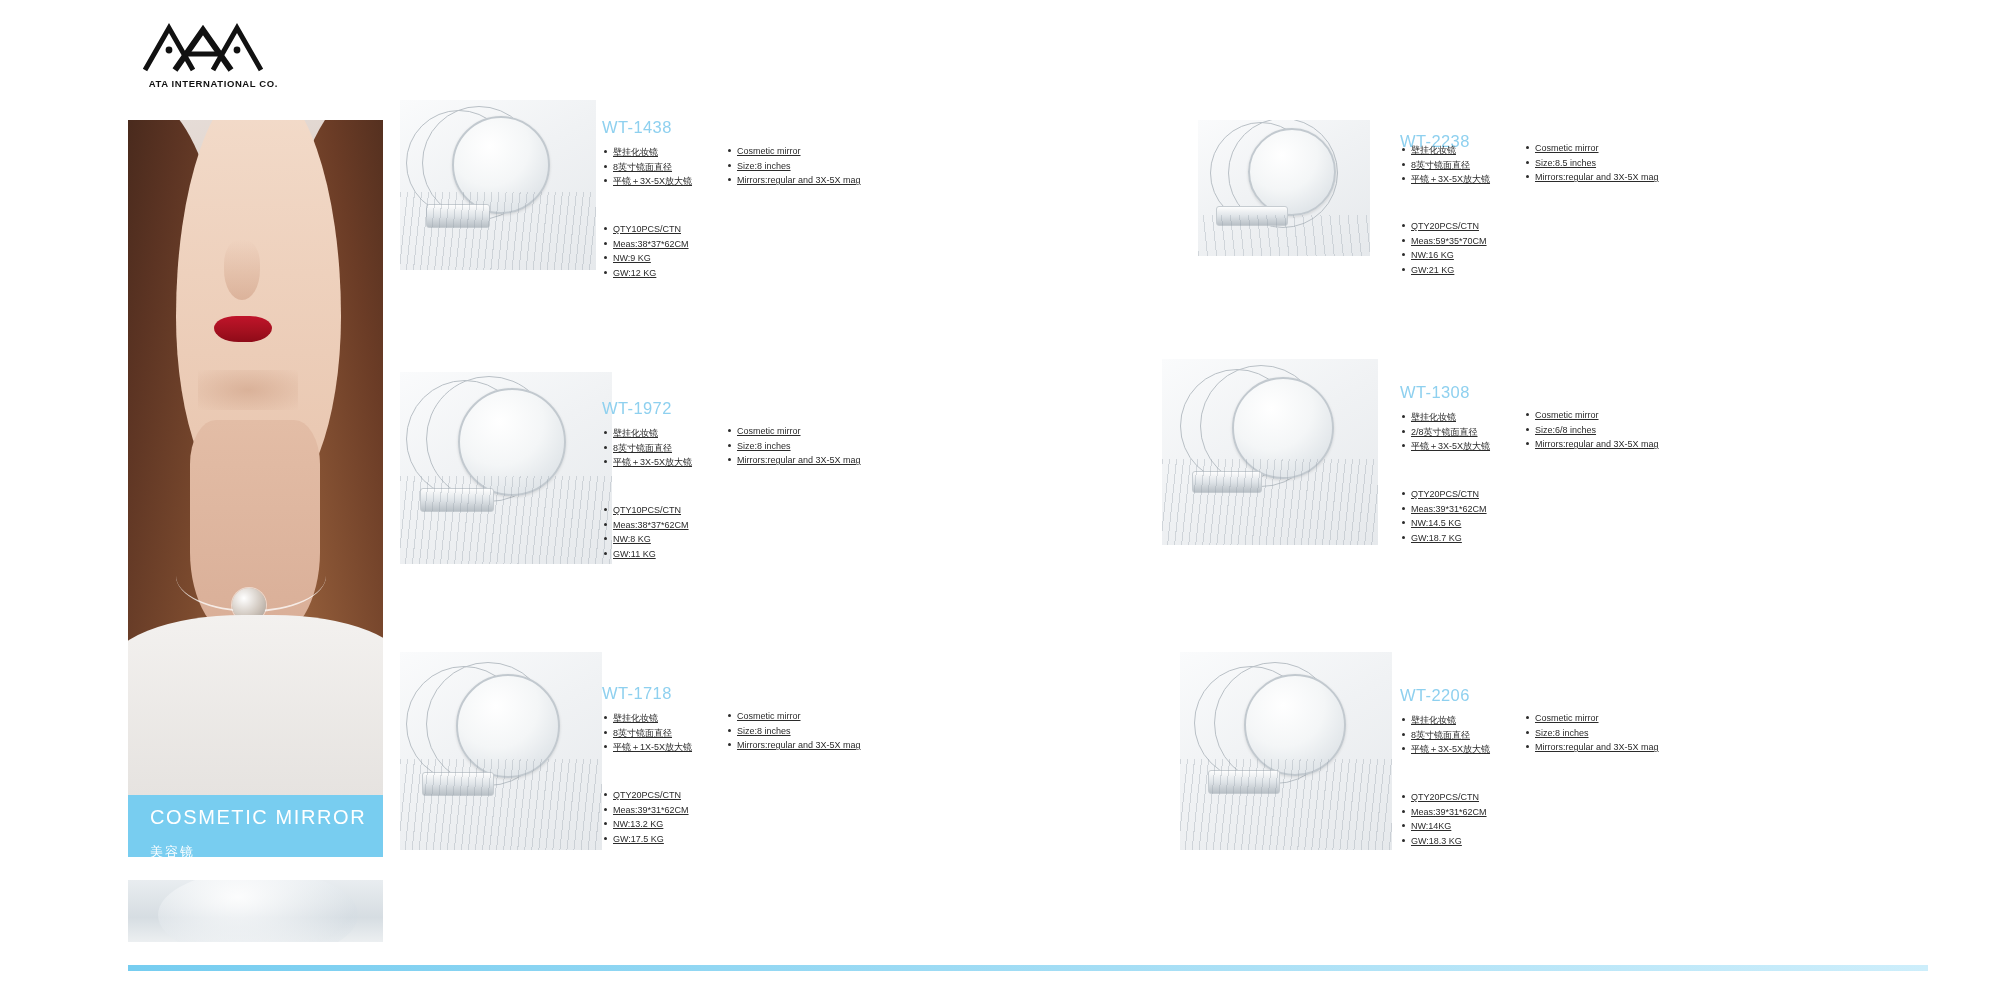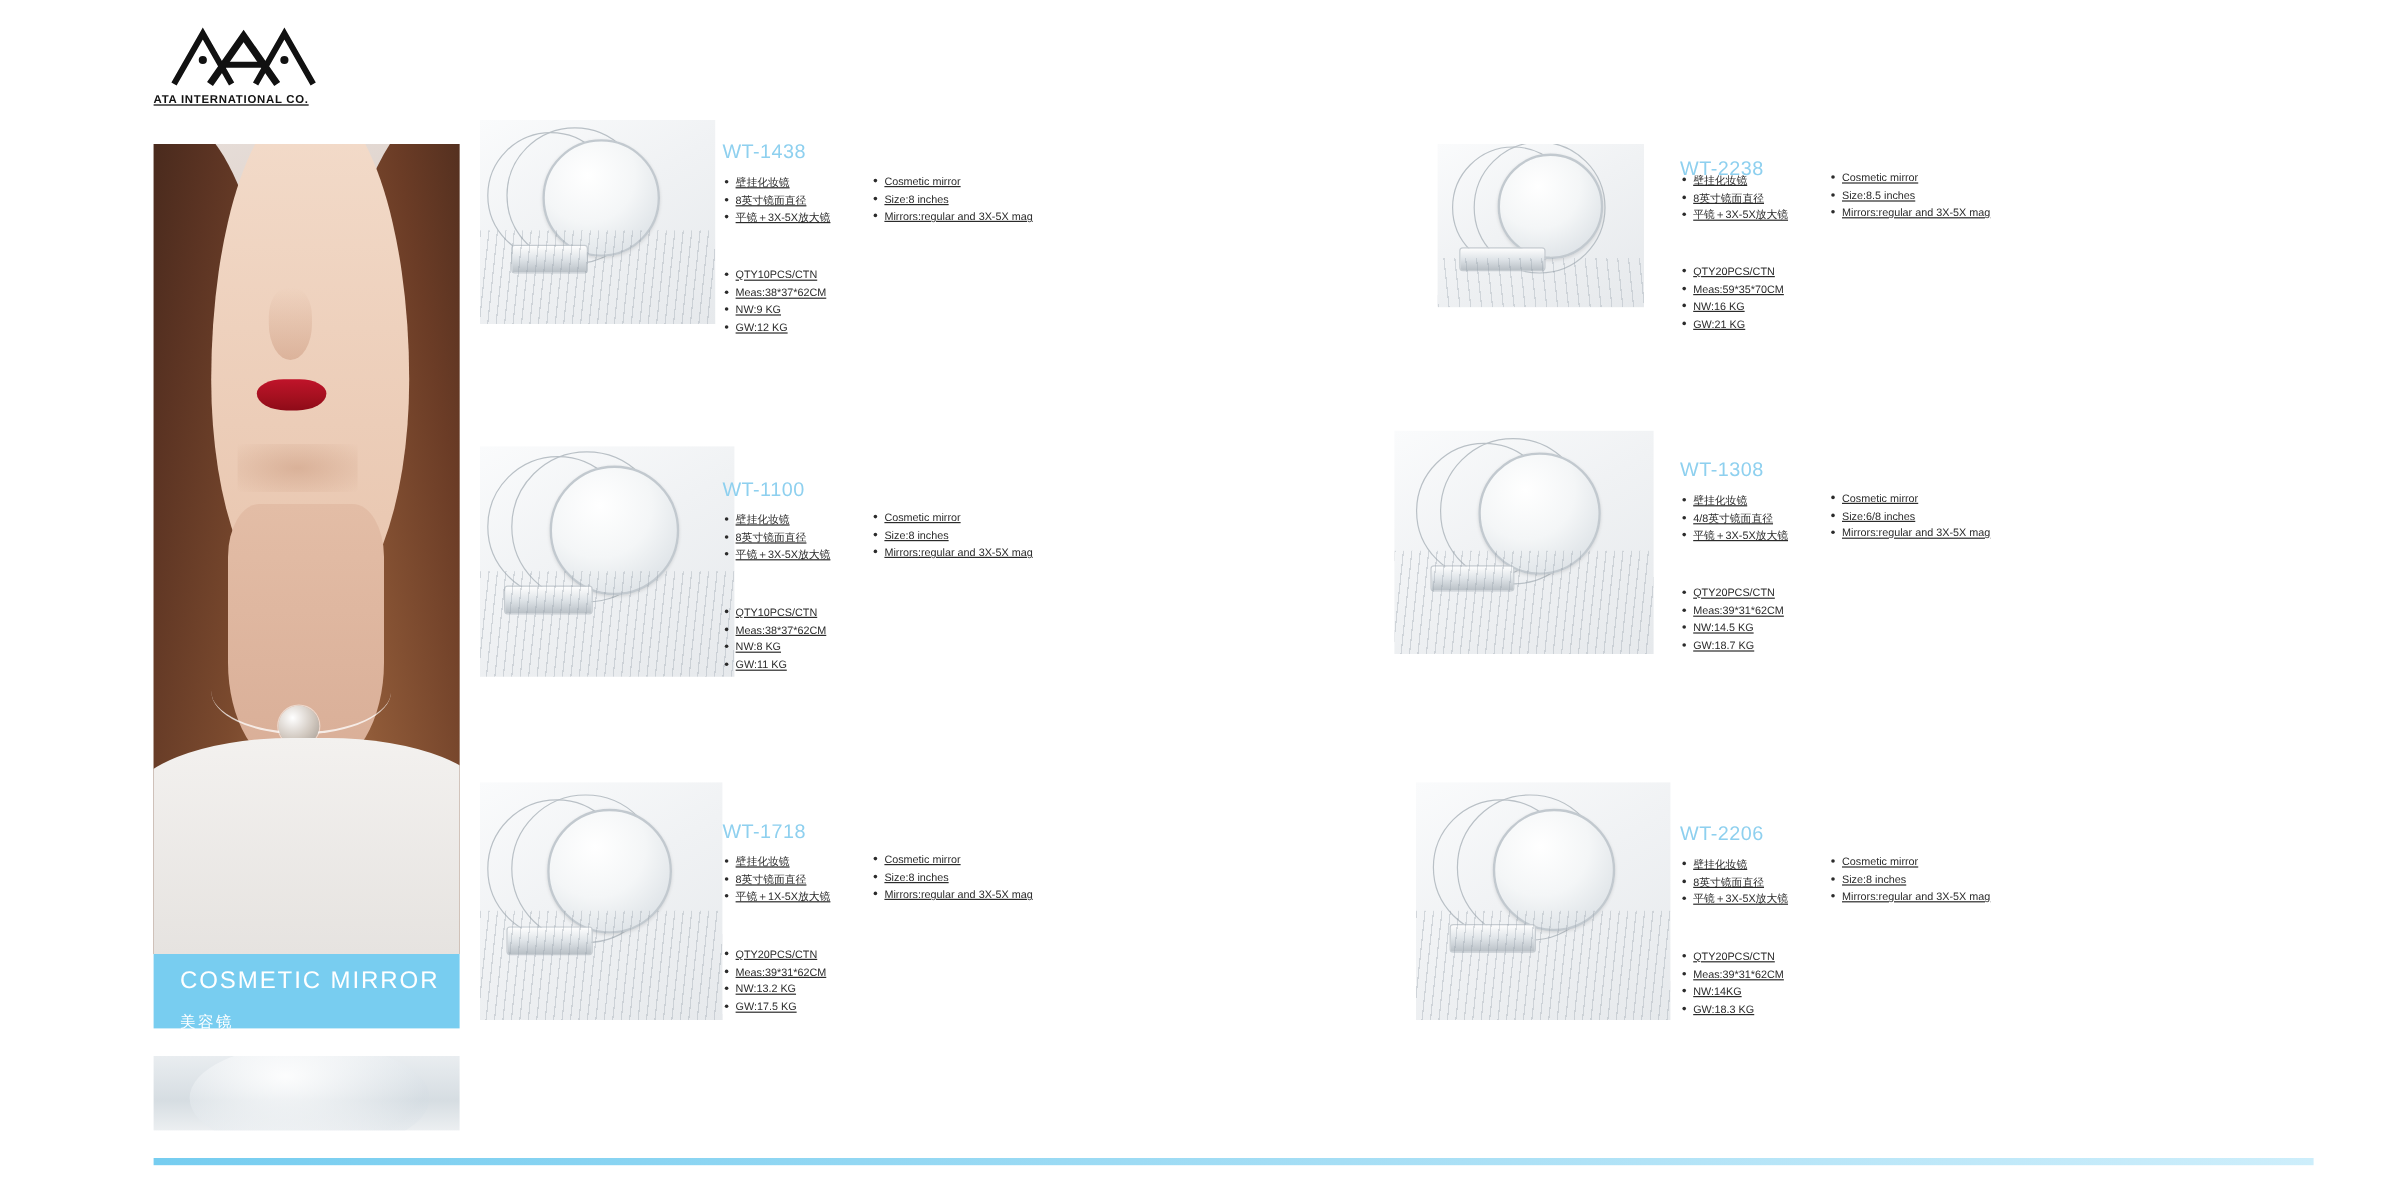--- a/index.html
+++ b/index.html
@@ -15,22 +15,21 @@
     overflow: hidden;
   }
 
   
   .logo-block {
     position: absolute;
     left: 128px;
     top: 20px;
     width: 150px;
     height: 80px;
-    text-align: left;
-    text-decoration: underline;
+    text-align: right;
   }
   .logo-mark {
     width: 136px;
     height: 56px;
     margin: 0 auto;
     position: relative;
   }
   .logo-caption {
     font-size: 9.5px;
     letter-spacing: 0.6px;
@@ -383,21 +382,21 @@
   </div>
 
   <div class="product" style="left:0px; top:267px; width:760px; height:200px;">
     <div class="prod-photo" style="left:0px; top:-5px; width:212px; height:192px;">
       <div class="mirror-arm" style="left:6px; top:8px; width:116px; height:116px;"></div>
       <div class="mirror-arm" style="left:26px; top:4px; width:124px; height:124px;"></div>
       <div class="mirror-disc" style="left:58px; top:16px; width:104px; height:104px;"></div>
       <div class="mirror-bar" style="left:20px; top:116px; width:72px; height:22px;"></div>
       <div class="hatch"></div>
     </div>
-    <div class="sku" style="left:202px; top:22px;">WT-1100</div>
+    <div class="sku" style="left:202px; top:22px;">WT-1972</div>
     <div class="speclist" style="left:204px; top:49px;">
       <ul>
         <li>壁挂化妆镜</li>
         <li>8英寸镜面直径</li>
         <li>平镜＋3X-5X放大镜</li>
       </ul>
     </div>
     <div class="speclist" style="left:328px; top:47px;">
       <ul>
         <li>Cosmetic mirror</li>
@@ -420,21 +419,21 @@
       <div class="mirror-arm" style="left:18px; top:10px; width:112px; height:112px;"></div>
       <div class="mirror-arm" style="left:38px; top:6px; width:120px; height:120px;"></div>
       <div class="mirror-disc" style="left:70px; top:18px; width:98px; height:98px;"></div>
       <div class="mirror-bar" style="left:30px; top:112px; width:68px; height:20px;"></div>
       <div class="hatch"></div>
     </div>
     <div class="sku" style="left:202px; top:22px;">WT-1308</div>
     <div class="speclist" style="left:204px; top:49px;">
       <ul>
         <li>壁挂化妆镜</li>
-        <li>4/8英寸镜面直径</li>
+        <li>2/8英寸镜面直径</li>
         <li>平镜＋3X-5X放大镜</li>
       </ul>
     </div>
     <div class="speclist" style="left:328px; top:47px;">
       <ul>
         <li>Cosmetic mirror</li>
         <li>Size:6/8 inches</li>
         <li>Mirrors:regular and 3X-5X mag</li>
       </ul>
     </div>

